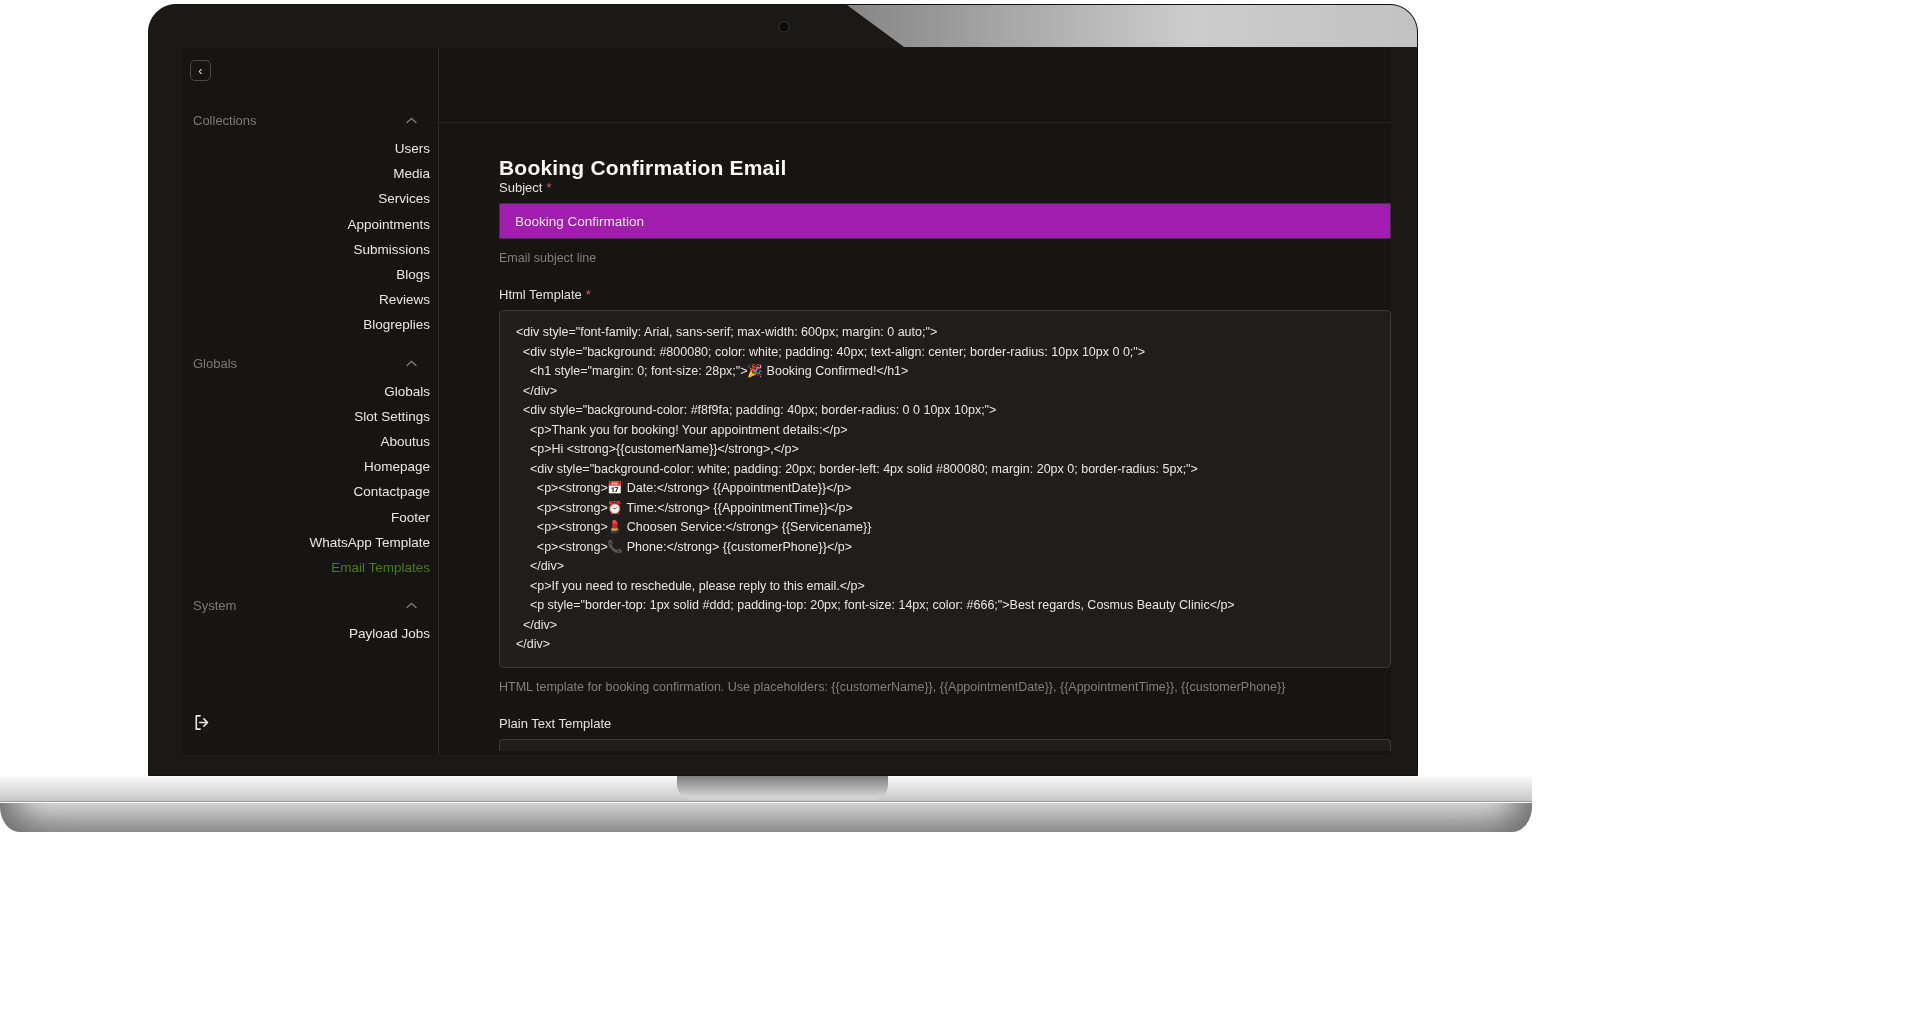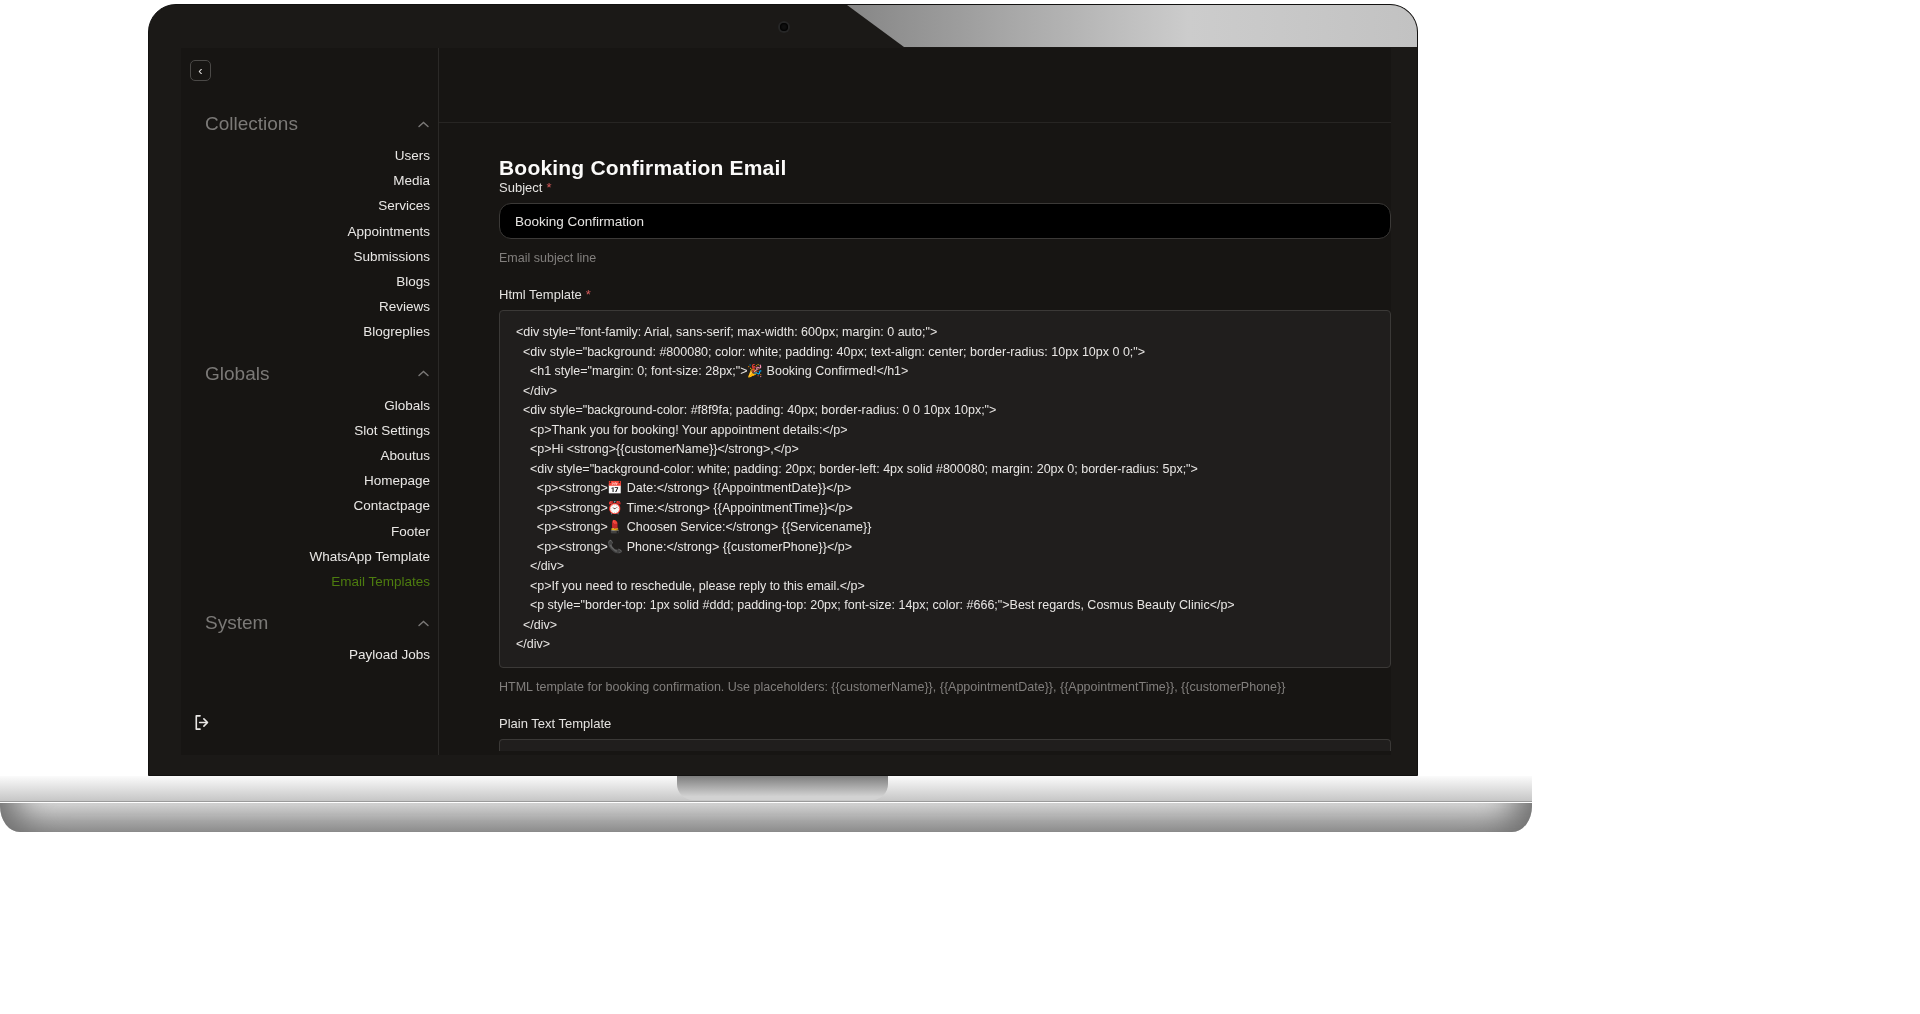--- a/index.html
+++ b/index.html
@@ -54,43 +54,43 @@
   }
   .collapse-btn {
     width: 21px; height: 21px; margin: 2px 0 14px 1px;
     background: transparent; border: 1px solid #4b4947; border-radius: 5px;
     color: #dddbd9; font-size: 13px; line-height: 17px; cursor: pointer;
     font-family: "Liberation Sans", sans-serif;
   }
   .nav-group { margin-bottom: 4px; }
   .nav-group-label {
     display: flex; align-items: center; justify-content: space-between;
-    width: 226px; margin: 18px 0 8px 16px; color: #7b7977; font-size: 19px; cursor: pointer;
+    width: 226px; margin: 18px 0 8px 4px; color: #7b7977; font-size: 13px; cursor: pointer;
   }
   .nav-group-label .chev { display: inline-flex; margin-right: 2px; }
   .nav-item {
     display: block; color: #e9e7e5; font-size: 13.5px; line-height: 25.2px;
     text-decoration: none; cursor: pointer; text-align: right;
   }
   .nav-item.active { font-weight: normal; color: #4d7c0f; }
   .logout-btn {
     position: absolute; left: 9px; bottom: 20px; width: 22px; height: 22px;
     background: transparent; border: none; cursor: pointer; padding: 0;
   }
 
   
   .main { flex: 1; overflow: hidden; }
   .main-header { height: 75px; border-bottom: 1px solid #272523; }
   .content { padding: 33px 0 0 60px; }
   .page-title { font-size: 21px; font-weight: bold; color: #fbfaf9; margin-bottom: 0; letter-spacing: 0.2px; }
   .field-label { font-size: 13px; color: #e4e2e0; margin-bottom: 8px; }
   .req { color: #d65b5b; margin-left: 4px; }
   .text-input {
-    display: block; width: 100%; height: 36px; background: #000000;
-    border: 1px solid #3b3937; border-radius: 12px; color: #e6e4e2;
+    display: block; width: 100%; height: 36px; background: #a21caf;
+    border: 1px solid #3b3937; border-radius: 1px; color: #e6e4e2;
     font-size: 13.5px; padding: 0 15px; font-family: "Liberation Sans", sans-serif;
   }
   .field-desc { color: #827f7d; font-size: 12.5px; margin: 12px 0 22px 0; }
   .codebox {
     width: 100%; background: #201e1d; border: 1px solid #3b3937; border-radius: 4px;
     padding: 12px 8px 12px 16px; cursor: text;
   }
   .code-line {
     white-space: pre; font-size: 12.5px; line-height: 19.5px; color: #e8e6e4;
     font-family: "Liberation Sans", sans-serif;

